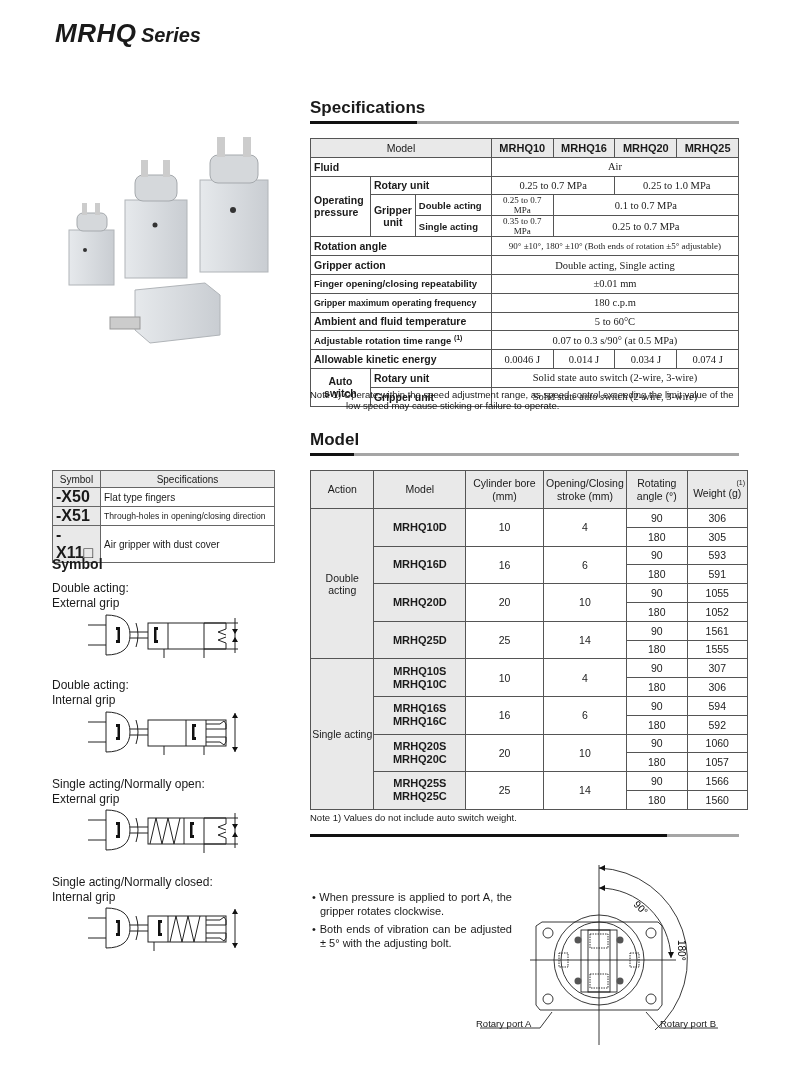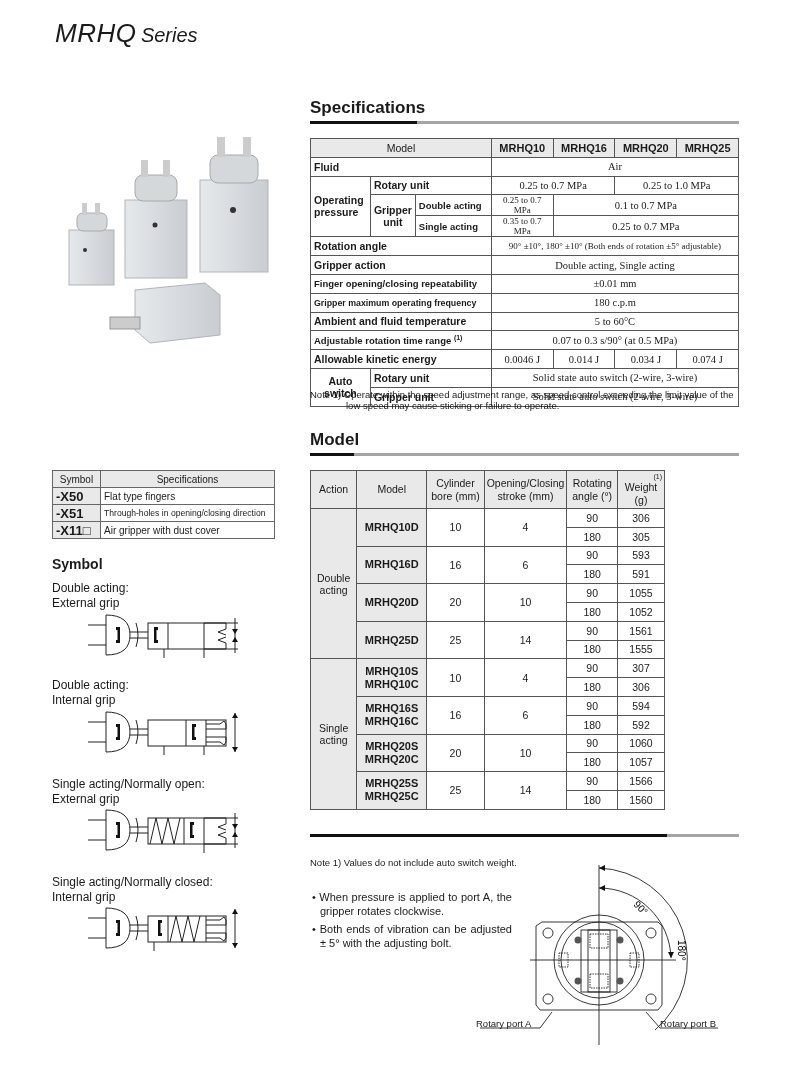--- a/index.html
+++ b/index.html
@@ -1,21 +1,21 @@
 <!DOCTYPE html>
 <html><head>
 <meta charset="utf-8">
 <style>
   * { box-sizing: border-box; margin: 0; padding: 0; }
   body {
     width: 790px; height: 1091px; background: #ffffff; position: relative;
     font-family: "Liberation Sans", sans-serif; color: #1a1a1a; overflow: hidden;
   }
   .page-title {
-    position: absolute; left: 55px; top: 18px; font-style: italic; font-weight: normal;
+    position: absolute; left: 55px; top: 18px; font-style: italic; font-weight: bold;
   }
   .page-title .main { font-size: 26px; letter-spacing: 0.5px; }
   .page-title .sub { font-size: 20px; }
 
   .section-head { position: absolute; }
   .section-head .title { font-weight: bold; font-size: 17px; display: block; padding-bottom: 3px; }
   .section-head .rule { height: 3px; background: #a5a5a5; position: relative; }
   .section-head .rule .dark { position: absolute; left: 0; top: 0; height: 3px; background: #111; }
 
   table { border-collapse: collapse; }
@@ -28,31 +28,31 @@
   .spec-table th.m { font-weight: bold; font-size: 11px; }
   .spec-table td.lbl { font-weight: bold; }
   .spec-table td.lbl.small { font-size: 9.5px; }
   .spec-table td.val { text-align: center; font-family: Liberation Serif, serif; }
   .spec-table td.val.small { font-size: 9px; }
   .spec-table td.center { text-align: center; }
   sup { font-size: 7px; vertical-align: super; }
 
   .note { position: absolute; font-size: 9.5px; line-height: 11px; }
 
-  .model-table { position: absolute; left: 310px; top: 470px; width: 355px; font-size: 10.5px; border: 1.5px solid #222; }
+  .model-table { position: absolute; left: 310px; top: 470px; width: 438px; font-size: 10.5px; border: 1.5px solid #222; }
   .model-table th, .model-table td { border: 1px solid #555; text-align: center; vertical-align: middle; }
   .model-table th { background: #e9e9e9; font-weight: normal; height: 38px; line-height: 13px; padding: 0 2px; }
   .model-table td { height: 18.8px; }
   .model-table td.action { background: #e9e9e9; }
   .model-table td.model { background: #e9e9e9; font-weight: bold; font-size: 11px; line-height: 13px; }
 
   .opt-table { position: absolute; left: 52px; top: 470px; width: 223px; font-size: 10px; border: 1.5px solid #333; }
   .opt-table th, .opt-table td { border: 1px solid #666; height: 17px; padding: 0 3px; }
   .opt-table th { background: #e9e9e9; font-weight: normal; text-align: center; }
-  .opt-table td.sym { background: #e9e9e9; font-weight: bold; font-size: 13px; width: 48px; }
+  .opt-table td.sym { background: #e9e9e9; font-weight: bold; font-size: 16px; width: 48px; }
   .opt-table td.small { font-size: 8.6px; }
 
   .symbol-head { position: absolute; left: 52px; top: 556px; font-size: 14px; font-weight: bold; }
   .sym-caption { position: absolute; left: 52px; font-size: 12px; line-height: 15px; }
   .sym-svg { position: absolute; left: 88px; }
 
   .product-photo { position: absolute; left: 55px; top: 125px; width: 225px; height: 225px; }
 
   .bullets { position: absolute; left: 312px; top: 890px; width: 200px; font-size: 11px; line-height: 14px; }
   .bullets li { list-style: none; padding-left: 8px; text-indent: -8px; margin-bottom: 4px; text-align: justify; }
@@ -316,21 +316,21 @@
     <td>90</td>
     <td>1566</td>
   </tr>
   <tr>
     <td>180</td>
     <td>1560</td>
   </tr>
 </tbody>
   </table>
 
-<div class="note" style="left:310px; top:812px;margin-top:45px;">Note 1)  Values do not include auto switch weight.</div>
+<div class="note" style="left:310px; top:812px;">Note 1)  Values do not include auto switch weight.</div>
 
 <table class="opt-table">
   <tbody>
       <tr>
     <th>Symbol</th>
     <th>Specifications</th>
   </tr>
   <tr>
     <td class="sym">-X50</td>
     <td>Flat type fingers</td>

